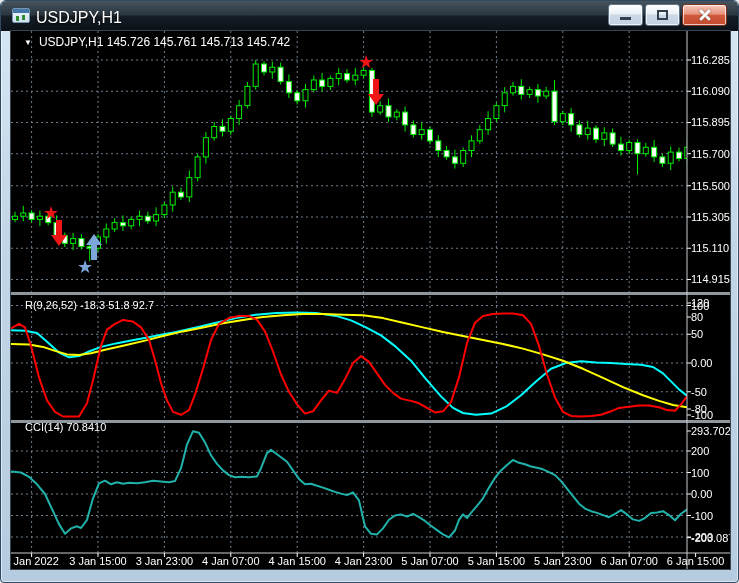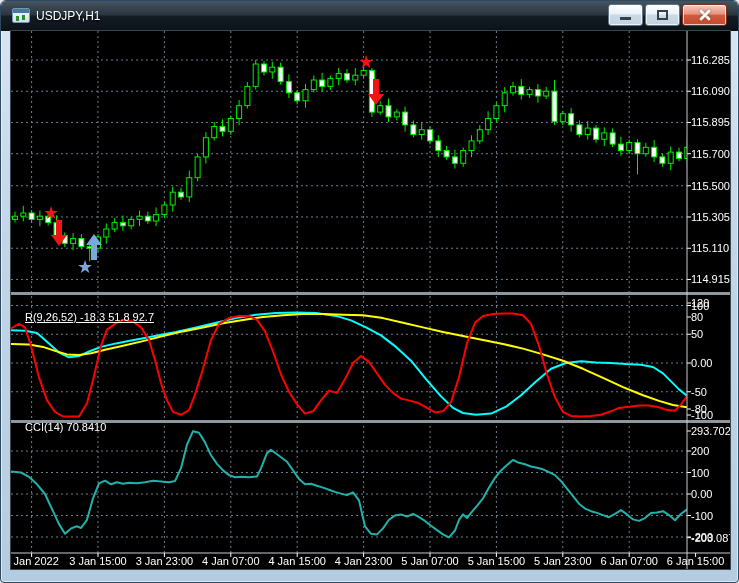--- a/index.html
+++ b/index.html
@@ -8,40 +8,40 @@
     background:linear-gradient(180deg,#d9e7f3 0%,#c2d6e7 40%,#b5cce0 100%);
     border:1px solid #2e4a63;border-radius:6px 6px 4px 4px;overflow:hidden;
     box-shadow:inset 0 0 0 1px rgba(255,255,255,.55);}
   .titlebar{position:absolute;left:0;top:0;width:100%;height:30px;
     background:linear-gradient(180deg,#46545f 0%,#2a3640 45%,#141c24 52%,#0b1117 100%);
     border-radius:5px 5px 0 0;}
   .app-icon{position:absolute;left:11px;top:7px;width:18px;height:15px;box-sizing:border-box;
     background:linear-gradient(#f2f7fb,#cfe2f0);border:1px solid #7796b3;border-radius:2px;}
   .app-icon::before{content:"";position:absolute;left:0;top:0;right:0;height:4px;background:#4576a8;}
   .app-icon::after{content:"";position:absolute;left:3px;top:7px;width:3px;height:5px;background:#2e8b2e;box-shadow:6px -1px 0 #2e8b2e;}
-  .title{position:absolute;left:35px;top:8px;color:#fff;font-size:12px;text-shadow:0 1px 2px #000;white-space:nowrap;}
+  .title{position:absolute;left:35px;top:8px;color:#fff;font-size:16px;text-shadow:0 1px 2px #000;white-space:nowrap;}
   .controls{position:absolute;top:3px;right:11px;display:flex;gap:2px;}
   .wbtn{position:relative;width:35px;height:22px;box-sizing:border-box;border:1px solid #5f7689;border-radius:3px;
     background:linear-gradient(180deg,#ffffff,#eaf1f7 45%,#ccd9e5 50%,#c2d2e1 100%);
     box-shadow:inset 0 0 0 1px rgba(255,255,255,.7);cursor:default;}
   .wbtn.close{width:45px;border-color:#7e2f1a;
     background:linear-gradient(180deg,#f6cabe,#e8947e 45%,#d05a3c 52%,#c44a2c 100%);}
   .g-min{position:absolute;left:11px;bottom:5px;width:11px;height:3px;background:#33414d;}
   .g-max{position:absolute;left:11px;top:5px;width:11px;height:10px;border:2px solid #33414d;box-sizing:border-box;}
   .g-x1,.g-x2{position:absolute;left:50%;top:50%;width:14px;height:3px;background:#fff;border-radius:1px;box-shadow:0 0 2px rgba(0,0,0,.5);}
   .g-x1{transform:translate(-50%,-50%) rotate(45deg);}
   .g-x2{transform:translate(-50%,-50%) rotate(-45deg);}
   .client{position:absolute;left:10px;top:30px;width:719px;height:538px;background:#000;
     box-shadow:0 0 0 1px #3a454f;}
   #chart-svg{position:absolute;left:0;top:0;}
   #chart-svg text{font-family:"Liberation Sans",sans-serif;}
   .hdr{position:absolute;left:13px;top:4px;color:#fff;font-size:12px;white-space:nowrap;}
   .hdr .dd{font-size:8px;margin-right:7px;position:relative;top:-1px;}
   .ind-lbl{position:absolute;left:14px;color:#fff;font-size:11px;white-space:nowrap;}
-  #ind1-label{top:280px;text-decoration:underline;}
+  #ind1-label{top:268px;}
   #ind2-label{top:390px;}
 </style>
 </head>
 <body>
 
 <div class="window">
   <div class="titlebar">
     <div class="app-icon"></div>
     <span class="title">USDJPY,H1</span>
     <div class="controls">
@@ -341,16 +341,19 @@
         <text x="429.00000000000006" y="564" fill="#ffffff" font-size="11" text-anchor="middle">5 Jan 07:00</text>
         <line x1="495.40000000000003" y1="552" x2="495.40000000000003" y2="556" stroke="#ffffff"></line>
         <text x="495.40000000000003" y="564" fill="#ffffff" font-size="11" text-anchor="middle">5 Jan 15:00</text>
         <line x1="561.8000000000001" y1="552" x2="561.8000000000001" y2="556" stroke="#ffffff"></line>
         <text x="561.8000000000001" y="564" fill="#ffffff" font-size="11" text-anchor="middle">5 Jan 23:00</text>
         <line x1="628.2" y1="552" x2="628.2" y2="556" stroke="#ffffff"></line>
         <text x="628.2" y="564" fill="#ffffff" font-size="11" text-anchor="middle">6 Jan 07:00</text>
         <line x1="694.6" y1="552" x2="694.6" y2="556" stroke="#ffffff"></line>
         <text x="694.6" y="564" fill="#ffffff" font-size="11" text-anchor="middle">6 Jan 15:00</text>
       </svg>
+    <div class="hdr">
+      <span class="dd">▼</span><span>USDJPY,H1 145.726 145.761 145.713 145.742</span>
+    </div>
     <div class="ind-lbl" id="ind1-label">R(9,26,52) -18.3 51.8 92.7</div>
     <div class="ind-lbl" id="ind2-label">CCI(14) 70.8410</div>
   </div>
 </div>
 
 </body></html>

